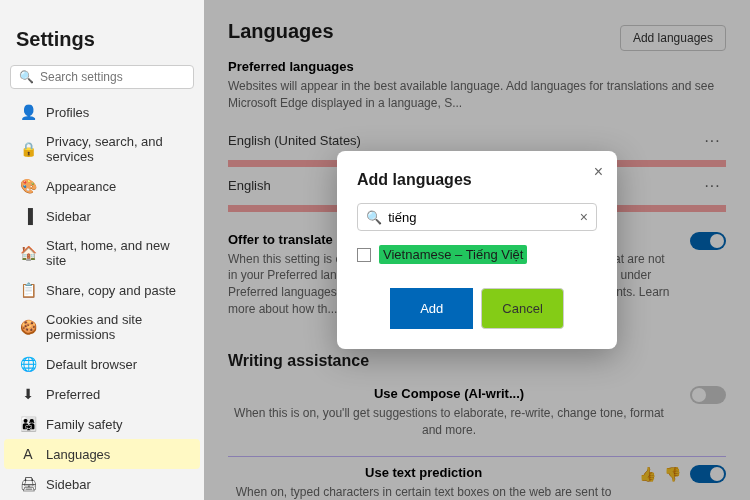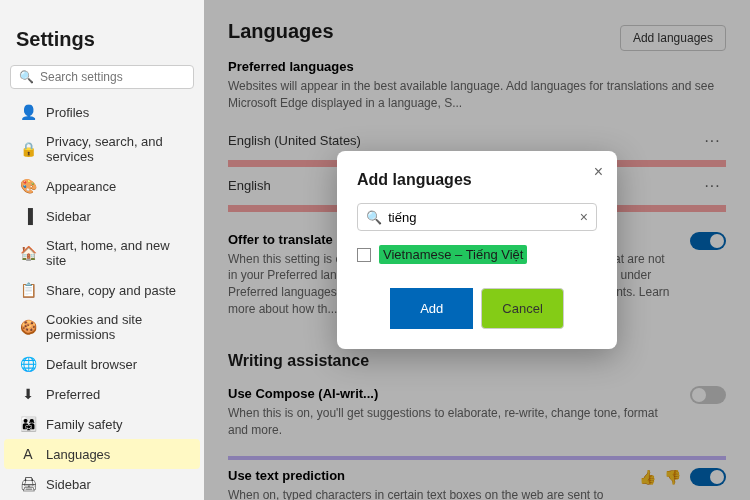--- a/index.html
+++ b/index.html
@@ -154,21 +154,22 @@
       align-items: flex-start;
       padding: 8px 0;
     }
     .offer-translate-text { flex: 1; margin-right: 20px; }
     .writing-section { margin-top: 16px; }
     .writing-row {
       display: flex;
       justify-content: space-between;
       align-items: flex-start;
       padding: 8px 0;
-      border-bottom: 4px solid #c4b5fd;
+      border-bottom: 1px solid #c4b5fd;
+      text-align: center;
     }
     .writing-row-text { flex: 1; margin-right: 20px; }
     .toggle-gray {
       width: 36px; height: 18px; border-radius: 9px;
       background: #ccc; display: inline-block; position: relative; flex-shrink: 0;
     }
     .toggle-gray::after {
       content: ''; position: absolute; left: 2px; top: 2px;
       width: 14px; height: 14px; border-radius: 50%; background: #fff;
     }

